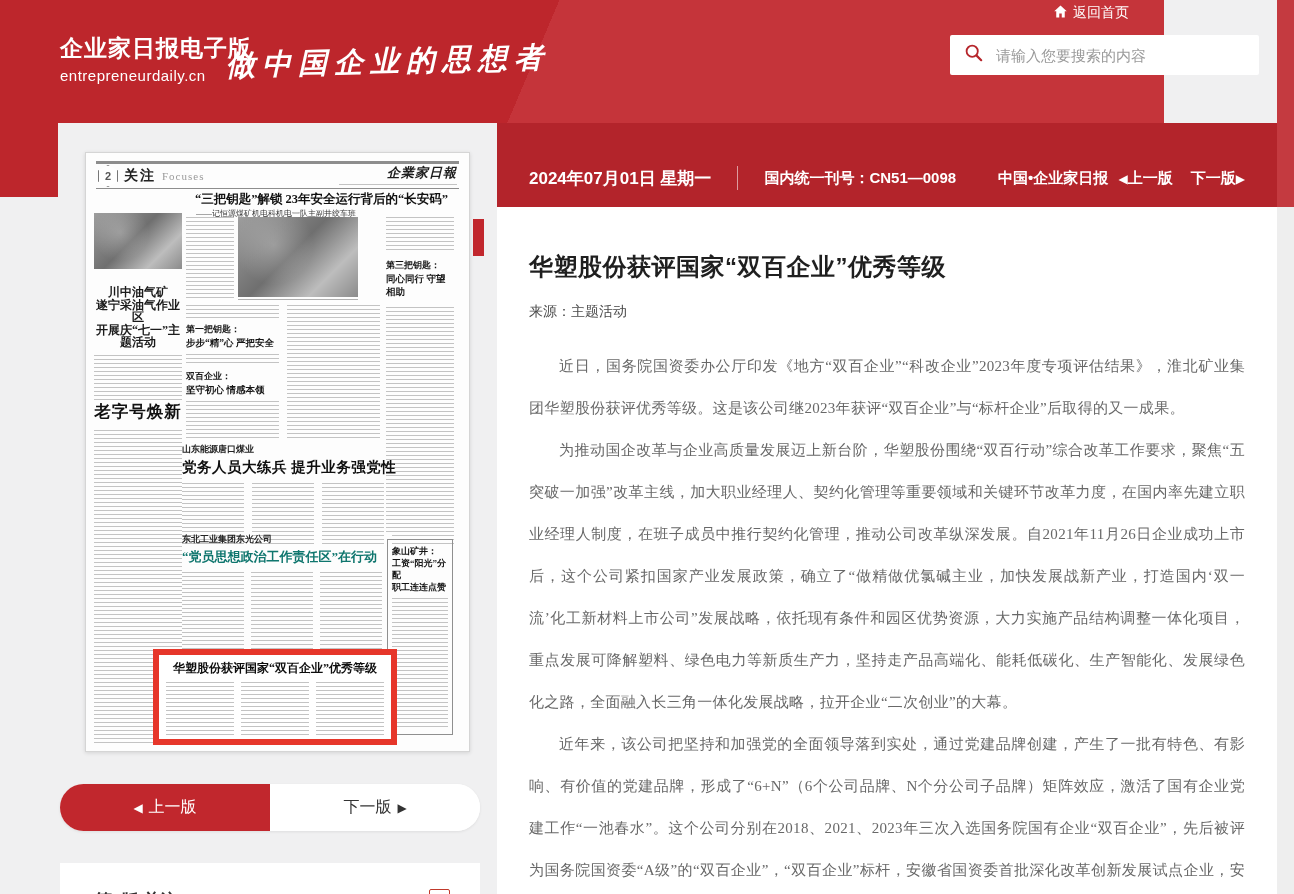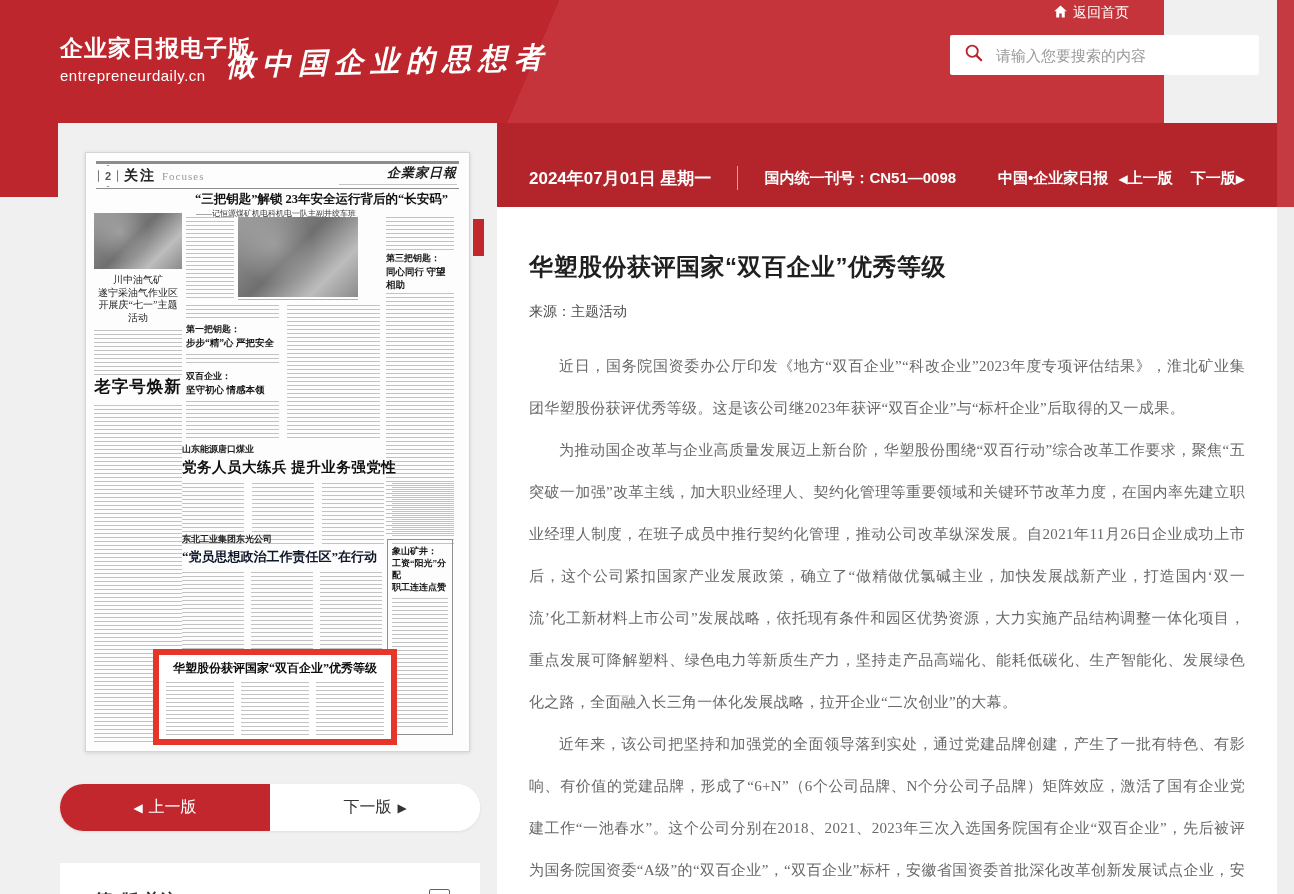--- a/index.html
+++ b/index.html
@@ -86,44 +86,44 @@
     font-size:12.5px; font-weight:bold; color:#111; white-space:nowrap;
   }
   .p-subhead { position:absolute; left:110px; top:55px; font-size:8px; color:#333; }
   .lcol { position:absolute; left:8px; top:60px; width:88px; bottom:8px; display:flex; flex-direction:column; }
   .photo {
     background:
       radial-gradient(circle at 30% 35%, rgba(255,255,255,.25), transparent 40%),
       linear-gradient(135deg,#9e9e9e,#6f6f6f 45%,#bdbdbd 75%,#8b8b8b);
   }
   .lcol .photo { height:56px; flex:0 0 auto; }
-  .lcol-title { margin-top:5px; text-align:center; font-weight:normal; font-size:10px; line-height:12.5px; color:#1b1b1b; }
+  .lcol-title { margin-top:17px; text-align:center; font-weight:bold; font-size:12px; line-height:12.5px; color:#1b1b1b; }
   .lcol .s1 { height:46px; margin-top:6px; }
   .lcol-title2 { text-align:center; font-weight:bold; font-size:16.5px; letter-spacing:1px; color:#111; }
   .lcol .s2 { flex:1; margin-top:7px; }
   .cphoto { position:absolute; left:152px; top:64px; width:120px; height:80px; }
   .cap { position:absolute; left:152px; top:146px; width:120px; height:3px; }
   .csim-l { position:absolute; left:100px; top:64px; width:48px; height:84px; }
   .rcol { position:absolute; left:300px; top:64px; width:68px; height:318px; display:flex; flex-direction:column; }
   .rcol .s { flex:1; }
   .keyhead { font-family:"Liberation Serif",serif; font-weight:bold; color:#161616; }
   .keyhead .kl { font-size:9px; display:block; }
   .keyhead .kt { font-size:9.5px; display:block; margin-top:1px; }
-  .rcol .keyhead { margin:1px 0; }
+  .rcol .keyhead { margin:8px 0; }
   .midcols { position:absolute; left:100px; top:152px; width:194px; height:136px; display:flex; gap:8px; }
   .midcols .c { flex:1; display:flex; flex-direction:column; }
   .midcols .c .s { flex:1; }
   .midcols .keyhead { margin:4px 0; }
   .story2 { position:absolute; left:96px; top:290px; width:272px; }
   .kicker { font-size:9px; font-weight:bold; color:#222; font-family:"Liberation Sans",sans-serif; }
   .story2 .hl { font-size:14.5px; font-weight:bold; color:#0f0f0f; letter-spacing:.5px; margin-top:2px; white-space:nowrap; }
   .story2 .cols { display:flex; gap:8px; margin-top:6px; height:62px; }
   .story2 .cols div { flex:1; }
   .story3 { position:absolute; left:96px; top:380px; width:200px; }
-  .story3 .hl { font-size:13px; font-weight:bold; color:#0f172a; margin-top:2px; white-space:nowrap; }
+  .story3 .hl { font-size:13px; font-weight:bold; color:#0f766e; margin-top:2px; white-space:nowrap; }
   .story3 .cols { display:flex; gap:7px; margin-top:6px; height:108px; }
   .story3 .cols div { flex:1; }
   .sidebox {
     position:absolute; left:301px; top:386px; width:66px; height:196px;
     border:1px solid #8f8f8f; padding:5px 4px; display:flex; flex-direction:column;
   }
   .sidebox .bt { font-size:9px; font-weight:bold; line-height:12px; color:#141414; text-align:left; }
   .sidebox .s { flex:1; margin-top:5px; }
   .hlbox {
     position:absolute; left:67px; top:496px; width:244px; height:96px;

